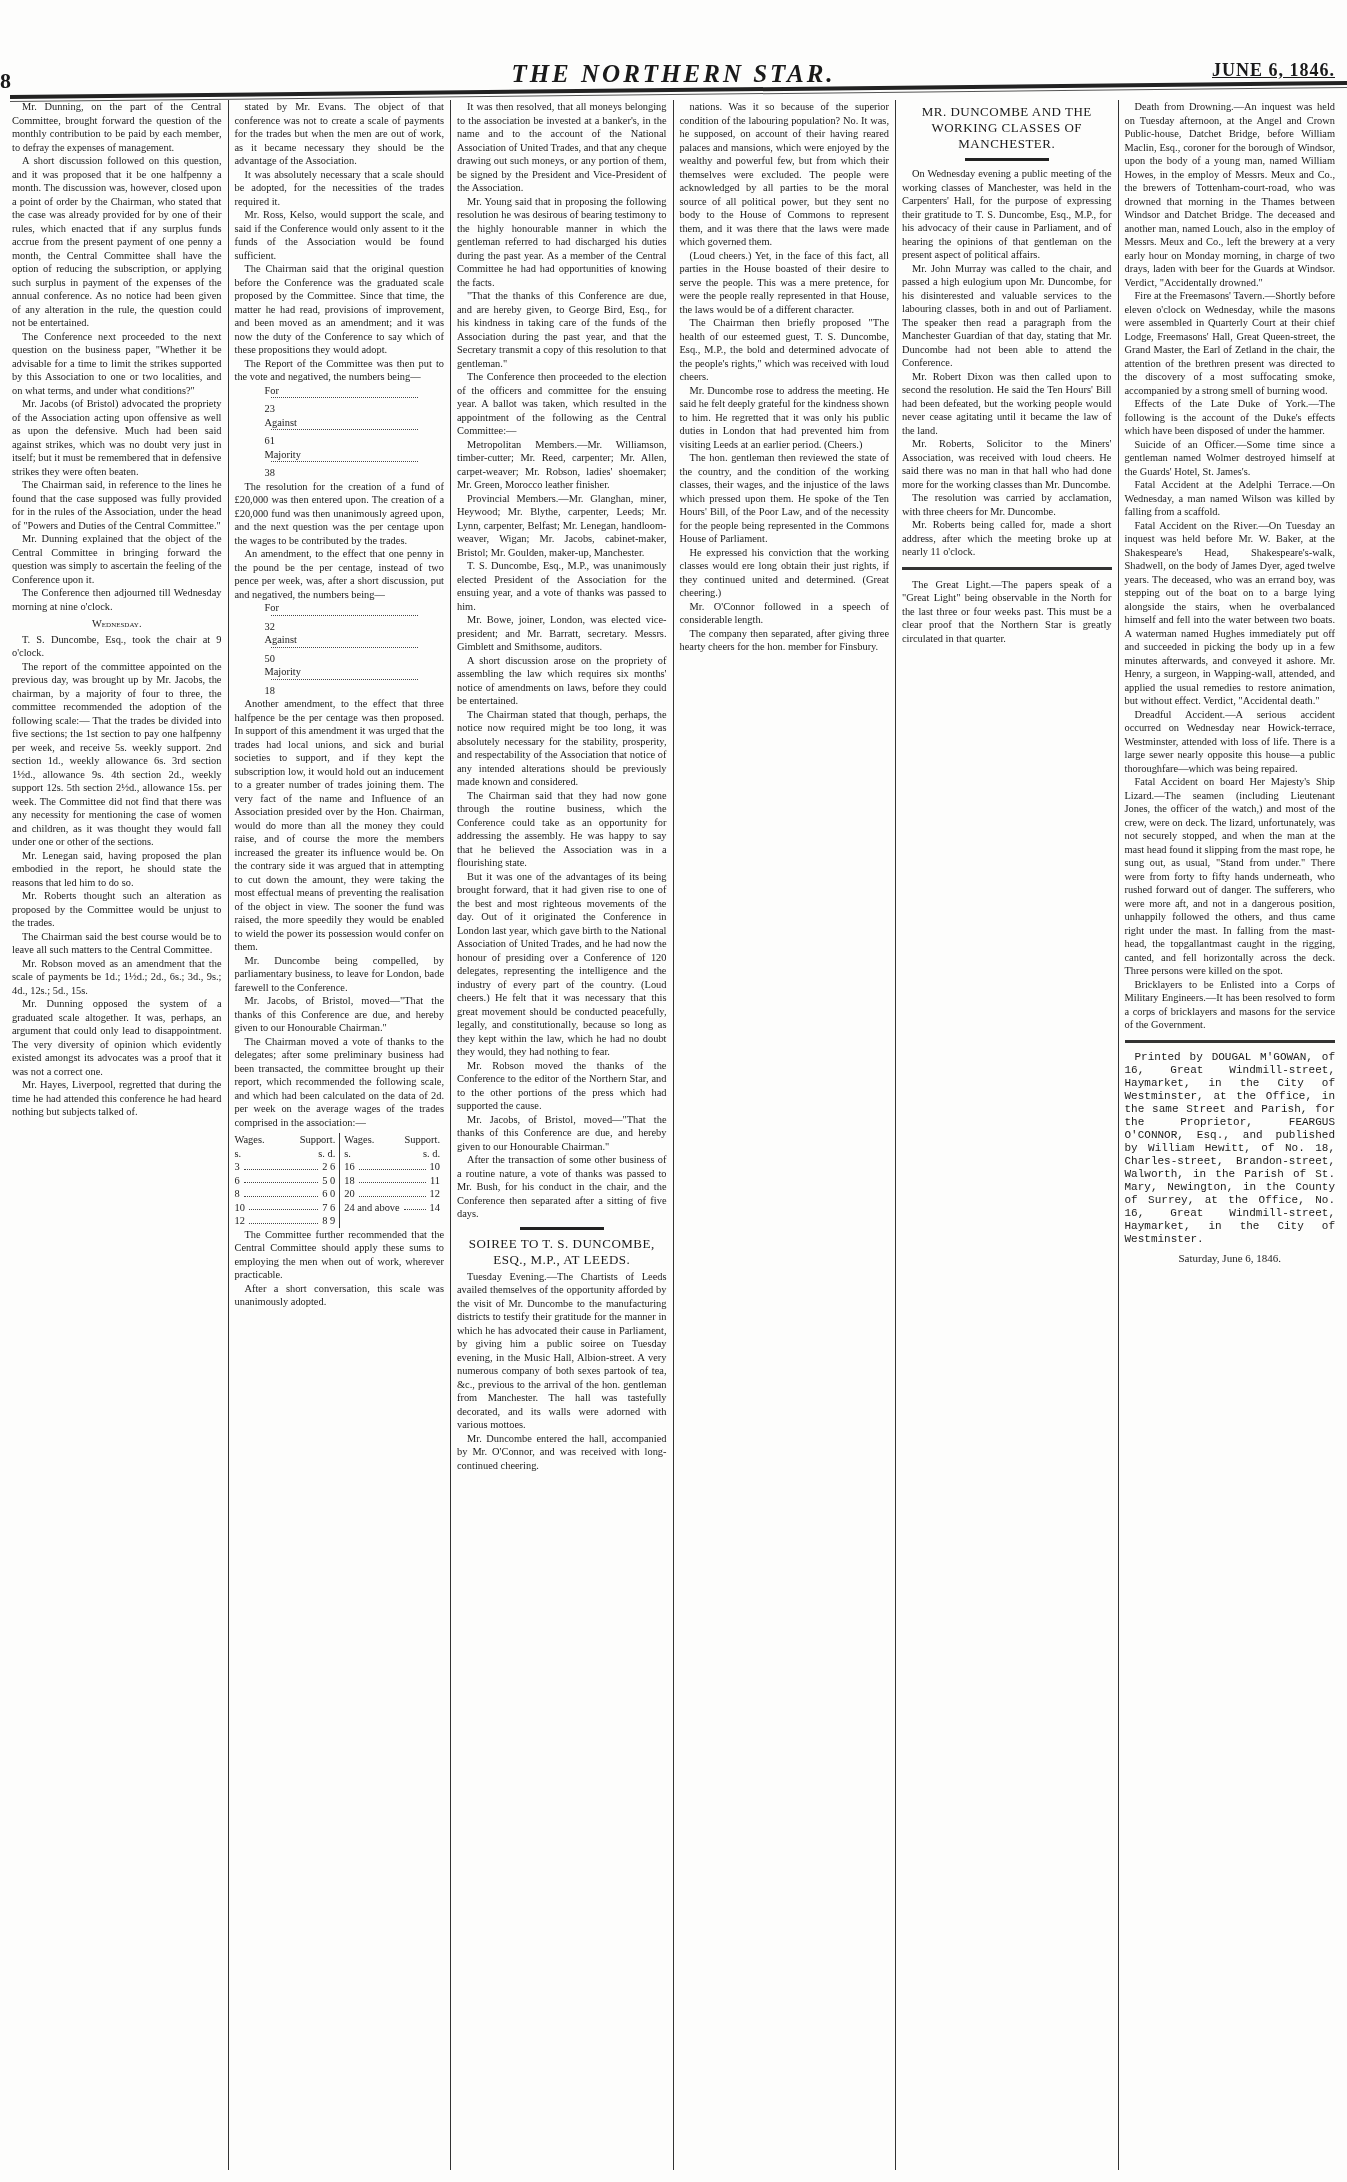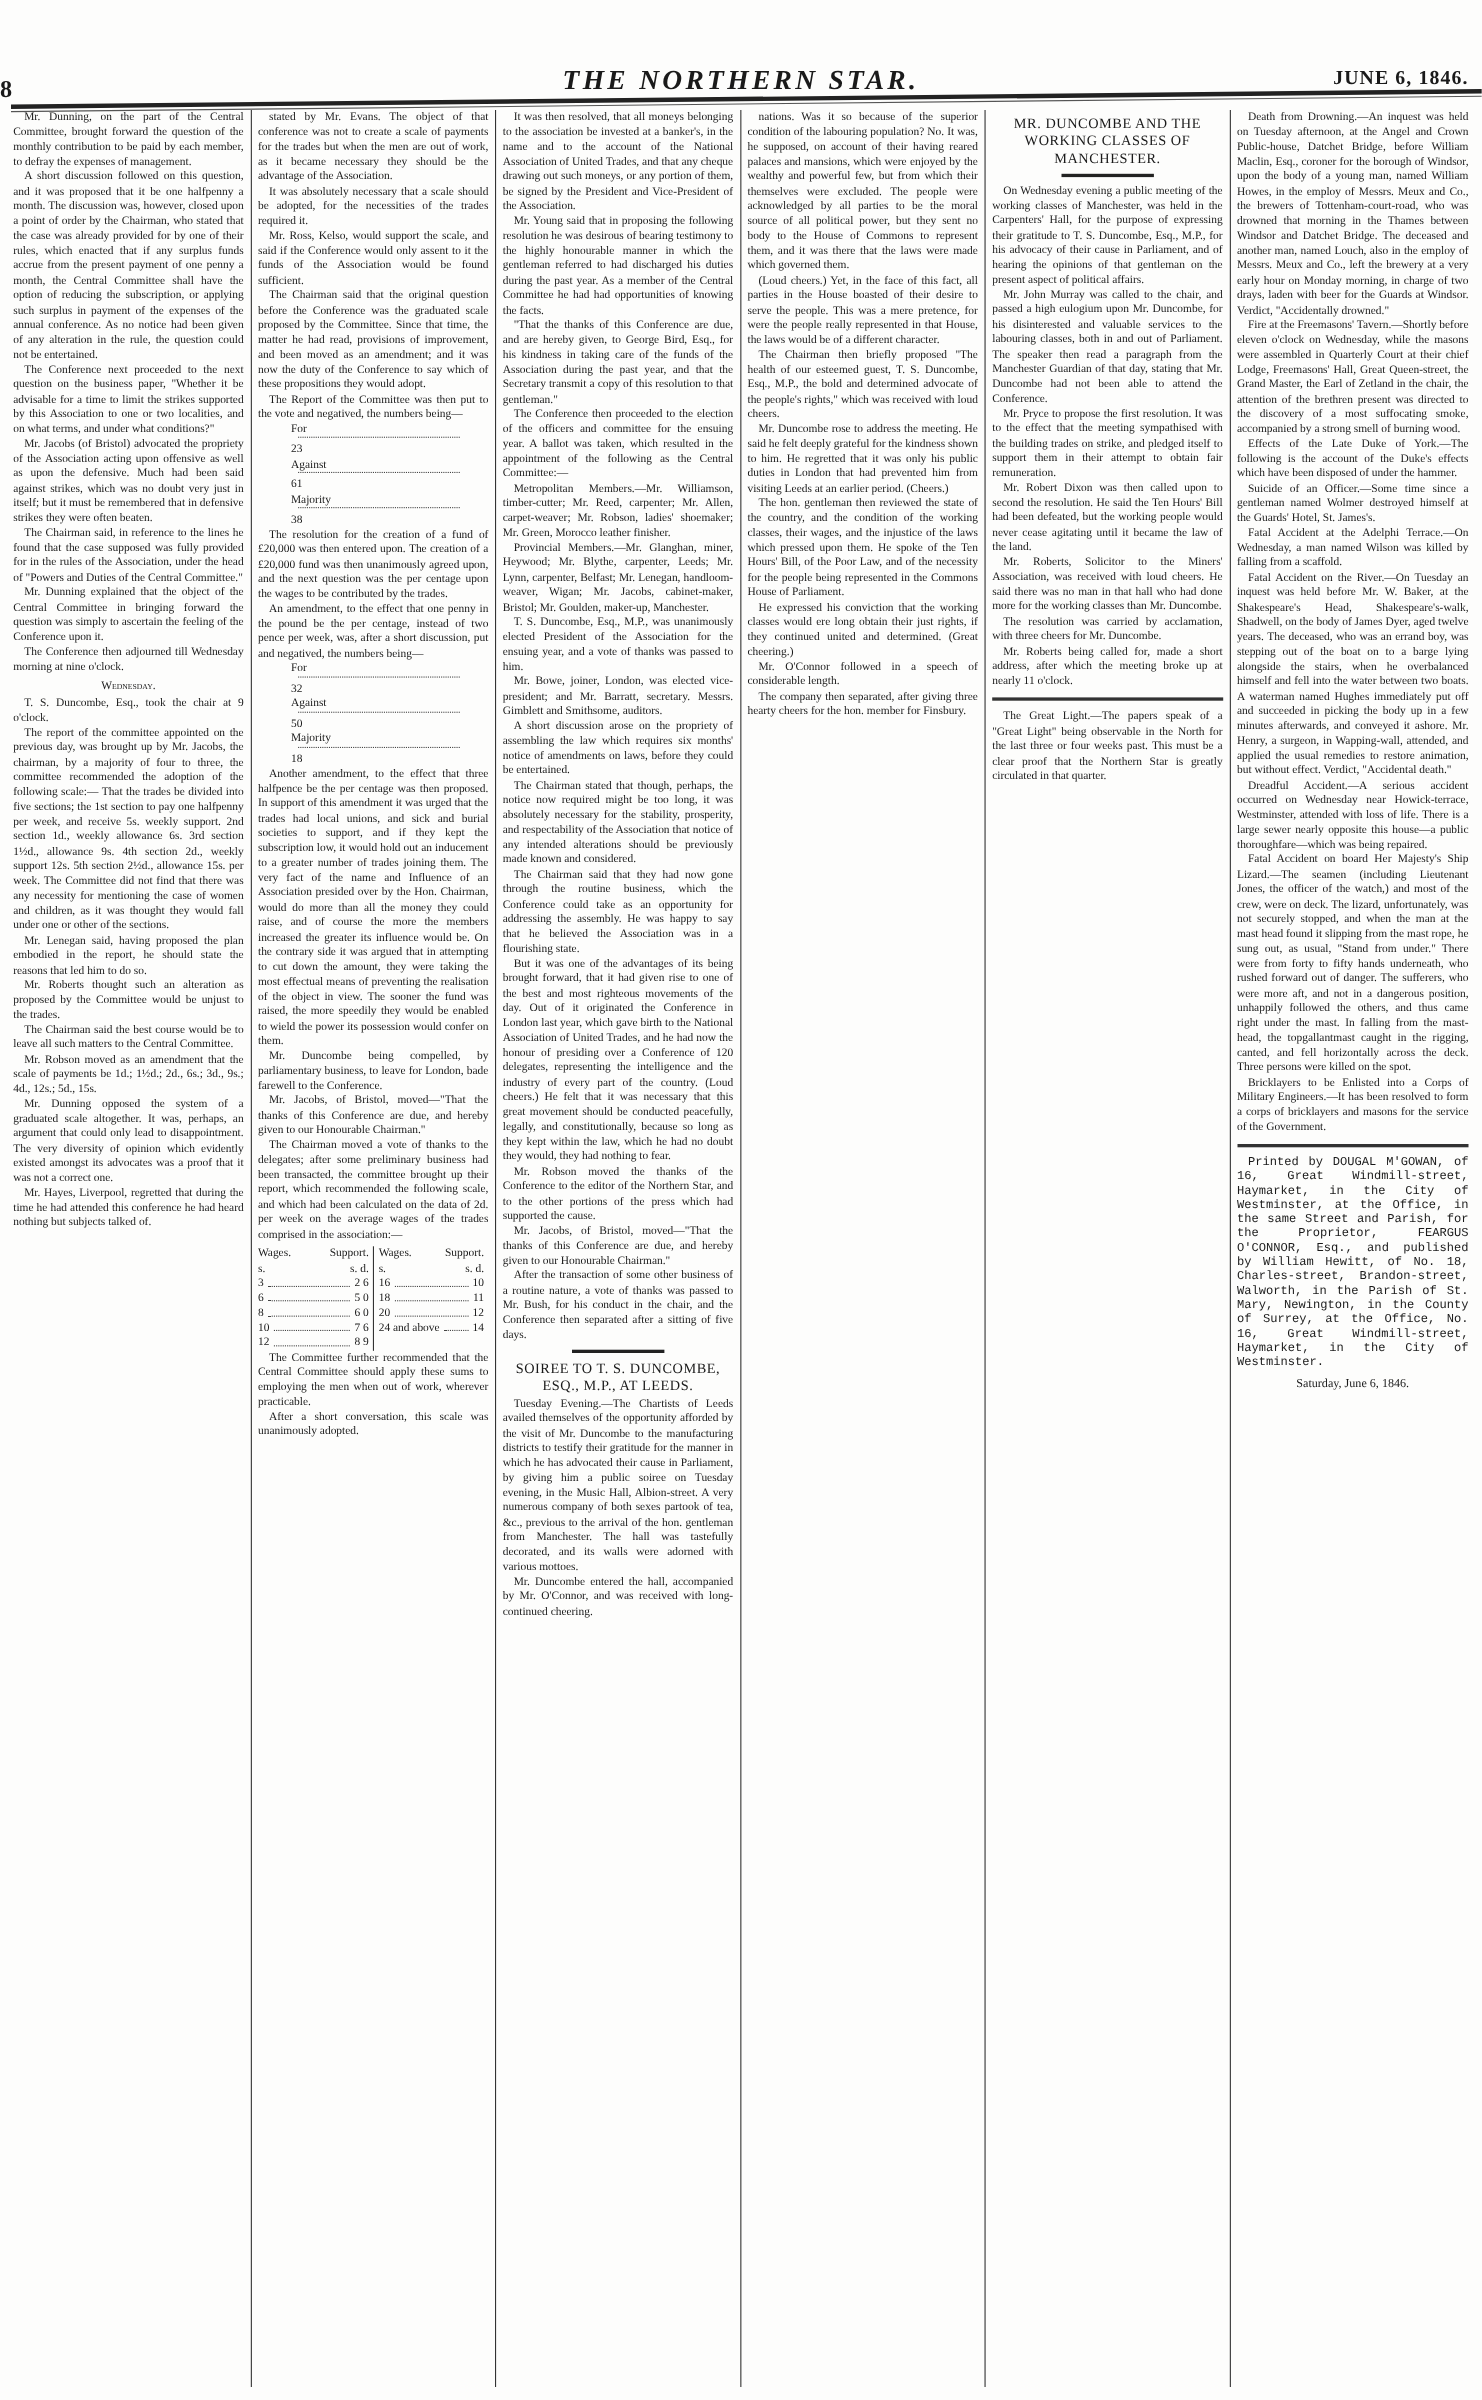--- a/index.html
+++ b/index.html
@@ -2,21 +2,21 @@
 <html><head>
 <meta charset="utf-8">
 <style>
   * { box-sizing: border-box; margin: 0; padding: 0; }
   html, body { width: 1347px; height: 2182px; background: #fdfdfc; }
   body { font-family: "Liberation Serif", "DejaVu Serif", serif; color: #1a1a1a; position: relative; overflow: hidden; }
 
   .masthead { position: absolute; top: 58px; left: 0; width: 1347px; height: 42px; }
   .page-num { position: absolute; left: 0; top: 10px; font-size: 22px; font-weight: bold; }
   .paper-title { position: absolute; left: 0; right: 0; top: 2px; text-align: center; font-size: 25px; font-weight: bold; letter-spacing: 3px; font-style: italic; }
-  .paper-date { position: absolute; right: 12px; top: 2px; font-size: 18px; font-weight: bold; letter-spacing: 1px; }
+  .paper-date { position: absolute; right: 12px; top: 2px; font-size: 18px; font-weight: bold; letter-spacing: 1px; text-decoration: underline; }
   .masthead-rule { position: absolute; left: 10px; right: 0; top: 30px; height: 4px; background: #222; transform: skewY(-0.6deg); }
   .masthead-rule2 { position: absolute; left: 10px; right: 0; top: 36px; height: 1px; background: #555; transform: skewY(-0.6deg); }
 
   .columns { position: absolute; top: 100px; left: 6px; width: 1335px; height: 2070px; display: flex; }
   .col { width: 222.5px; height: 100%; padding: 0 6px; border-right: 1px solid #333; overflow: hidden; font-size: 10.4px; line-height: 13.5px; text-align: justify; }
   .col:last-child { border-right: none; }
   .col p { text-indent: 10px; margin-bottom: 0; }
   .heading { text-align: center; font-size: 13px; line-height: 16px; margin: 4px 0 2px; letter-spacing: 0.5px; }
   .rule-short { width: 40%; height: 3px; background: #222; margin: 6px auto; }
   .rule-full { height: 3px; background: #333; margin: 8px 0; }
@@ -207,21 +207,20 @@
     <p>He expressed his conviction that the working classes would ere long obtain their just rights, if they continued united and determined. (Great cheering.)</p>
     <p>Mr. O'Connor followed in a speech of considerable length.</p>
     <p>The company then separated, after giving three hearty cheers for the hon. member for Finsbury.</p>
   </div>
 
   <div class="col">
     <div class="heading">MR. DUNCOMBE AND THE WORKING CLASSES OF MANCHESTER.</div>
     <div class="rule-short"></div>
     <p>On Wednesday evening a public meeting of the working classes of Manchester, was held in the Carpenters' Hall, for the purpose of expressing their gratitude to T. S. Duncombe, Esq., M.P., for his advocacy of their cause in Parliament, and of hearing the opinions of that gentleman on the present aspect of political affairs.</p>
     <p>Mr. John Murray was called to the chair, and passed a high eulogium upon Mr. Duncombe, for his disinterested and valuable services to the labouring classes, both in and out of Parliament. The speaker then read a paragraph from the Manchester Guardian of that day, stating that Mr. Duncombe had not been able to attend the Conference.</p>
-    <p>Mr. Pryce to propose the first resolution. It was to the effect that the meeting sympathised with the building trades on strike, and pledged itself to support them in their attempt to obtain fair remuneration.</p>
     <p>Mr. Robert Dixon was then called upon to second the resolution. He said the Ten Hours' Bill had been defeated, but the working people would never cease agitating until it became the law of the land.</p>
     <p>Mr. Roberts, Solicitor to the Miners' Association, was received with loud cheers. He said there was no man in that hall who had done more for the working classes than Mr. Duncombe.</p>
     <p>The resolution was carried by acclamation, with three cheers for Mr. Duncombe.</p>
     <p>Mr. Roberts being called for, made a short address, after which the meeting broke up at nearly 11 o'clock.</p>
     <div class="rule-full"></div>
     <p>The Great Light.—The papers speak of a "Great Light" being observable in the North for the last three or four weeks past. This must be a clear proof that the Northern Star is greatly circulated in that quarter.</p>
   </div>
 
   <div class="col">
     <p>Death from Drowning.—An inquest was held on Tuesday afternoon, at the Angel and Crown Public-house, Datchet Bridge, before William Maclin, Esq., coroner for the borough of Windsor, upon the body of a young man, named William Howes, in the employ of Messrs. Meux and Co., the brewers of Tottenham-court-road, who was drowned that morning in the Thames between Windsor and Datchet Bridge. The deceased and another man, named Louch, also in the employ of Messrs. Meux and Co., left the brewery at a very early hour on Monday morning, in charge of two drays, laden with beer for the Guards at Windsor. Verdict, "Accidentally drowned."</p>

